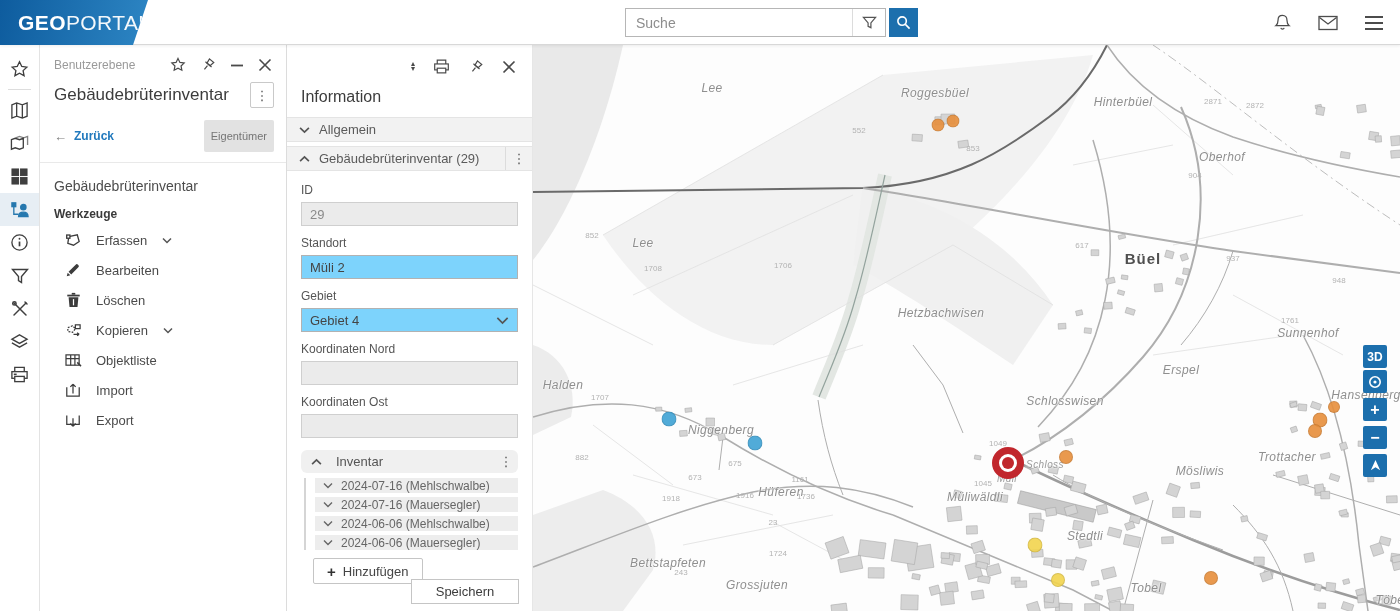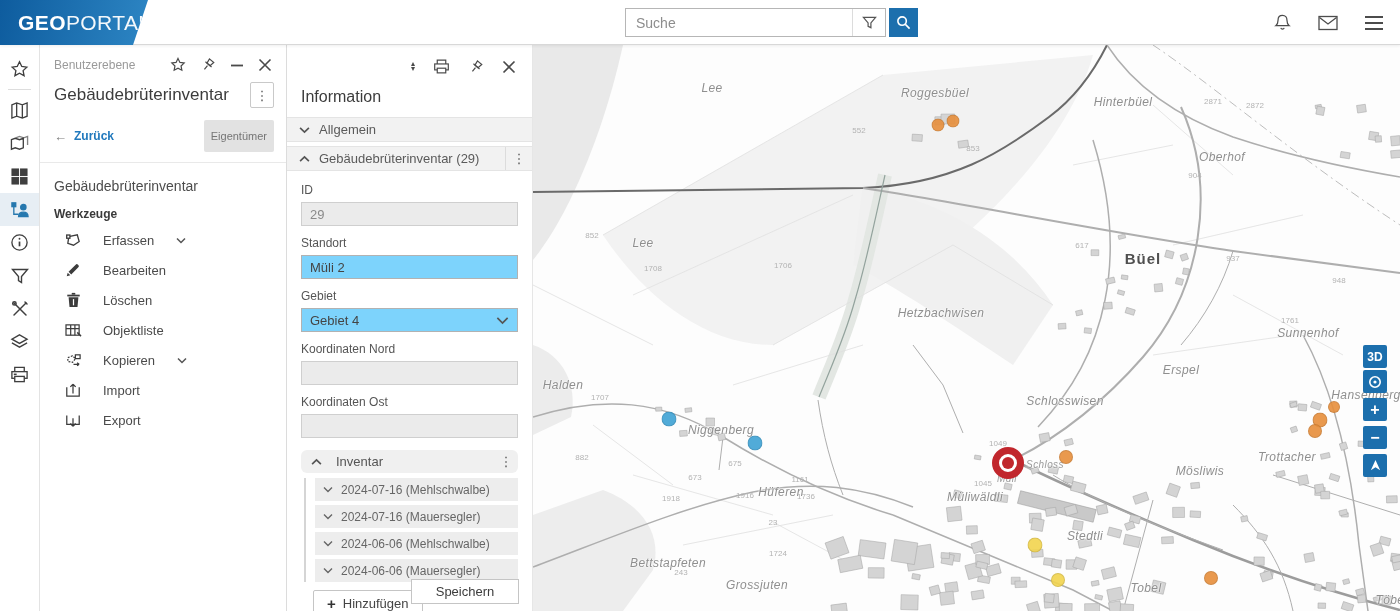--- a/index.html
+++ b/index.html
@@ -54,21 +54,21 @@
     font-size:13px; cursor:pointer; background:#fff; letter-spacing:0; }
   .back-row { display:flex; align-items:center; padding:12px 12px 10px 14px;
     border-bottom:1px solid #e9e9e9; }
   .back-link { color:#2179bd; font-size:12px; font-weight:bold; display:flex;
     align-items:center; gap:7px; cursor:pointer; text-decoration:none; }
   .back-arrow { color:#7b7b7b; font-weight:normal; font-size:13px; }
   .owner-badge { margin-left:auto; background:#e2e2e2; color:#757575; font-size:11px;
     padding:10px 7px; border-radius:2px; }
   .section-title { font-size:14px; color:#4c4c4c; padding:15px 14px 2px; }
   .tools-heading { font-size:12px; font-weight:bold; color:#3a3a3a; padding:11px 14px 4px; }
-  .tool-row { display:flex; align-items:center; gap:21px; height:30px;
+  .tool-row { display:flex; align-items:center; gap:14px; height:30px;
     padding-left:24px; font-size:13px; color:#4a4a4a; cursor:pointer; }
   .tool-ic { width:18px; height:18px; flex:0 0 18px; display:flex; align-items:center;
     justify-content:center; }
   .chev-sm { margin-left:1px; }
 
   
   .info-panel { position:absolute; left:287px; top:45px; bottom:0; width:246px;
     background:#fff; z-index:30; border-right:1px solid #e6e6e6; }
   .ip-icons { display:flex; justify-content:flex-end; gap:18px; padding:13px 16px 0;
     color:#4a4a4a; align-items:center; }
@@ -87,21 +87,21 @@
   .f-input { height:24px; border:1px solid #b2b2b2; font-size:13px; color:#444;
     padding:0 8px; display:flex; align-items:center; background:#7dd3fc; }
   .f-input.disabled { background:#ebebeb; border-color:#cfcfcf; color:#8a8a8a; }
   .f-select { justify-content:space-between; cursor:pointer; }
   .inv-head { background:#f0f0f0; height:23px; margin:12px 14px 0; display:flex;
     align-items:center; gap:14px; padding-left:10px; font-size:13px; color:#555;
     cursor:pointer;border-radius:6px; }
   .inv-head .kb-cell { margin-left:auto; width:24px; display:flex; align-items:center;
     justify-content:center; color:#555; align-self:stretch; }
   .inv-indent { margin:5px 14px 0 17px; border-left:2px solid #d5d5d5; padding-left:9px; }
-  .inv-row { height:23px; background:#ededed; margin-bottom:4px; display:flex;
+  .inv-row { height:15px; background:#ededed; margin-bottom:4px; display:flex;
     align-items:center; gap:8px; padding:0 8px; font-size:12px; color:#666;
     cursor:pointer; }
   .add-btn { display:inline-flex; margin:4px 0 0 26px; border:1px solid #c5c5c5;
     background:#fff; height:26px; align-items:center; padding:0 13px; font-size:13px;
     color:#444; gap:7px; border-radius:2px; cursor:pointer; }
   .add-plus { font-size:15px; font-weight:bold; color:#333; }
   .save-btn { position:absolute; right:13px; bottom:7px; width:108px; height:25px;
     border:1px solid #c5c5c5; background:#fff; font-size:13px; color:#3c3c3c;
     display:flex; align-items:center; justify-content:center; cursor:pointer; }
 
@@ -305,40 +305,40 @@
           <path d="M1 3 h14 v2 h-14 z"></path>
           <path d="M6 1 h4 v2 h-4 z"></path>
           <path d="M2.5 6 h11 l-1 11 h-9 z"></path>
           <path d="M7.3 8 h1.4 v7 h-1.4 z" fill="#fff"></path>
         </svg>
       </span>
     <span>Löschen</span>
   </div>
   <div class="tool-row">
     <span class="tool-ic">
+        <svg width="17" height="17" viewBox="0 0 18 18" fill="none" stroke="#3c3c3c" stroke-width="1.3">
+          <path d="M3 6 L8 4 L11 7 L8 11 L3 10 z" stroke-dasharray="2 1.4"></path>
+          <path d="M9 13 h6 M15 13 l-2.2 -1.6 M15 13 l-2.2 1.6"></path>
+          <rect x="11" y="3" width="5" height="4"></rect>
+        </svg>
+      </span>
+    <span>Kopieren</span>
+    <svg class="chev-sm" width="10" height="7" viewBox="0 0 10 7" fill="none" stroke="#555" stroke-width="1.5">
+        <polyline points="1,1.5 5,5.5 9,1.5"></polyline>
+      </svg>
+  </div>
+  <div class="tool-row">
+    <span class="tool-ic">
         <svg width="17" height="15" viewBox="0 0 18 16" fill="none" stroke="#3c3c3c" stroke-width="1.3">
           <rect x="1" y="2" width="14" height="11"></rect>
           <path d="M1 6 h14 M6 2 v11 M10.5 2 v11"></path>
           <path d="M13 10 l4 4" stroke-width="1.6"></path>
         </svg>
       </span>
     <span>Objektliste</span>
-  </div>
-  <div class="tool-row">
-    <span class="tool-ic">
-        <svg width="17" height="17" viewBox="0 0 18 18" fill="none" stroke="#3c3c3c" stroke-width="1.3">
-          <path d="M3 6 L8 4 L11 7 L8 11 L3 10 z" stroke-dasharray="2 1.4"></path>
-          <path d="M9 13 h6 M15 13 l-2.2 -1.6 M15 13 l-2.2 1.6"></path>
-          <rect x="11" y="3" width="5" height="4"></rect>
-        </svg>
-      </span>
-    <span>Kopieren</span>
-    <svg class="chev-sm" width="10" height="7" viewBox="0 0 10 7" fill="none" stroke="#555" stroke-width="1.5">
-        <polyline points="1,1.5 5,5.5 9,1.5"></polyline>
-      </svg>
   </div>
   <div class="tool-row">
     <span class="tool-ic">
         <svg width="16" height="16" viewBox="0 0 18 18" fill="none" stroke="#3c3c3c" stroke-width="1.4">
           <path d="M2 6 v10 h14 V6"></path>
           <path d="M9 13 V2.5 M9 2.5 l-3 3 M9 2.5 l3 3"></path>
         </svg>
       </span>
     <span>Import</span>
   </div>

